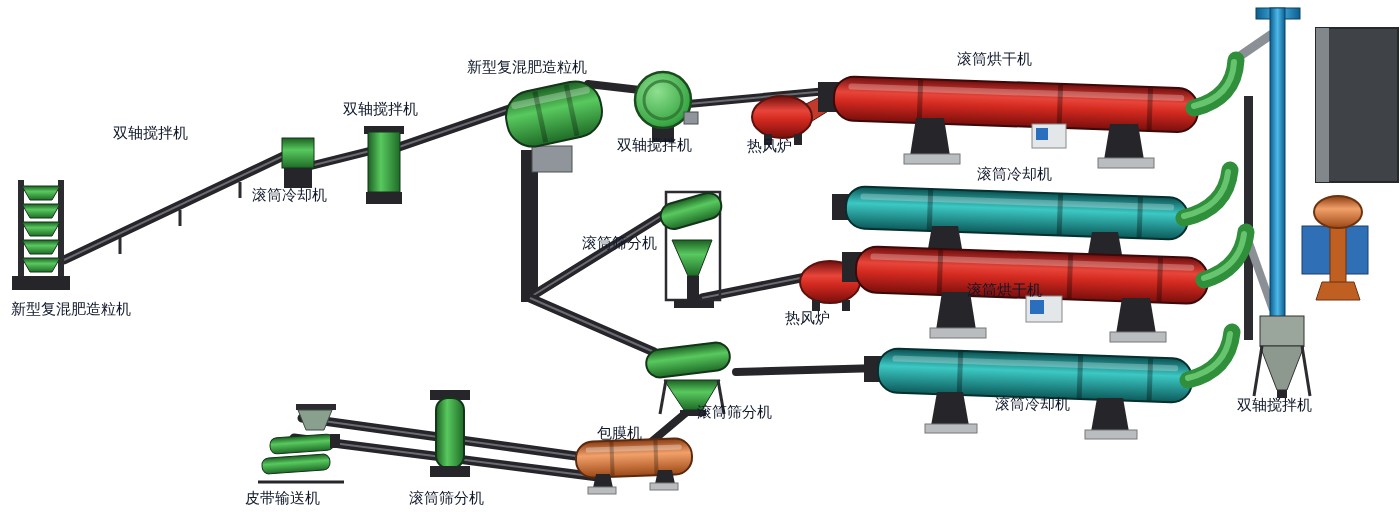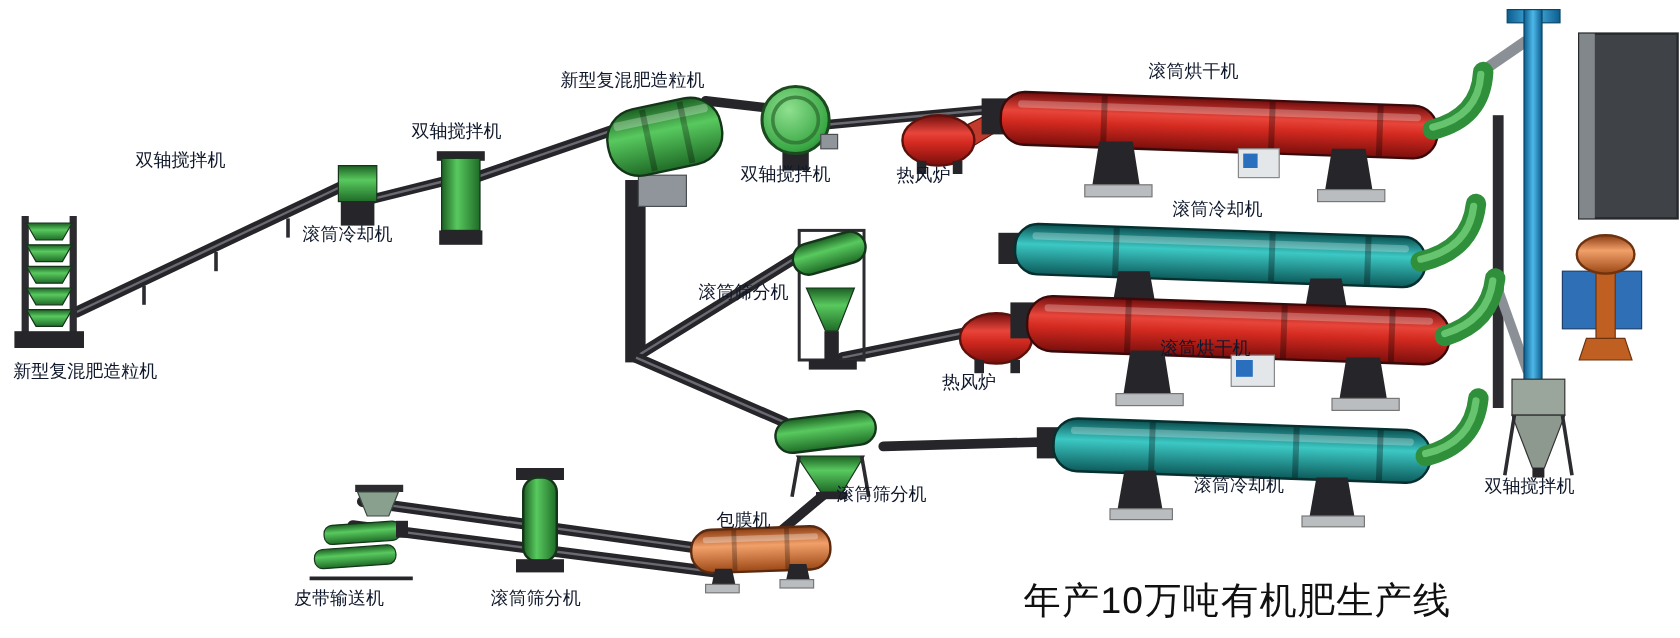--- a/index.html
+++ b/index.html
@@ -338,15 +338,14 @@
 <div class="lbl" style="left:785px;top:309px">热风炉</div>
 <div class="lbl" style="left:967px;top:281px">滚筒烘干机</div>
 <div class="lbl" style="left:995px;top:395px">滚筒冷却机</div>
 <div class="lbl" style="left:697px;top:403px">滚筒筛分机</div>
 <div class="lbl" style="left:597px;top:424px">包膜机</div>
 <div class="lbl" style="left:245px;top:489px">皮带输送机</div>
 <div class="lbl" style="left:409px;top:489px">滚筒筛分机</div>
 <div class="lbl" style="left:11px;top:300px">新型复混肥造粒机</div>
 <div class="lbl" style="left:1237px;top:396px">双轴搅拌机</div>
 
-<div class="title-text" style="left:853px;top:480px">年产10万吨有机肥生产线</div>
 
 </div>
 
 </body></html>

